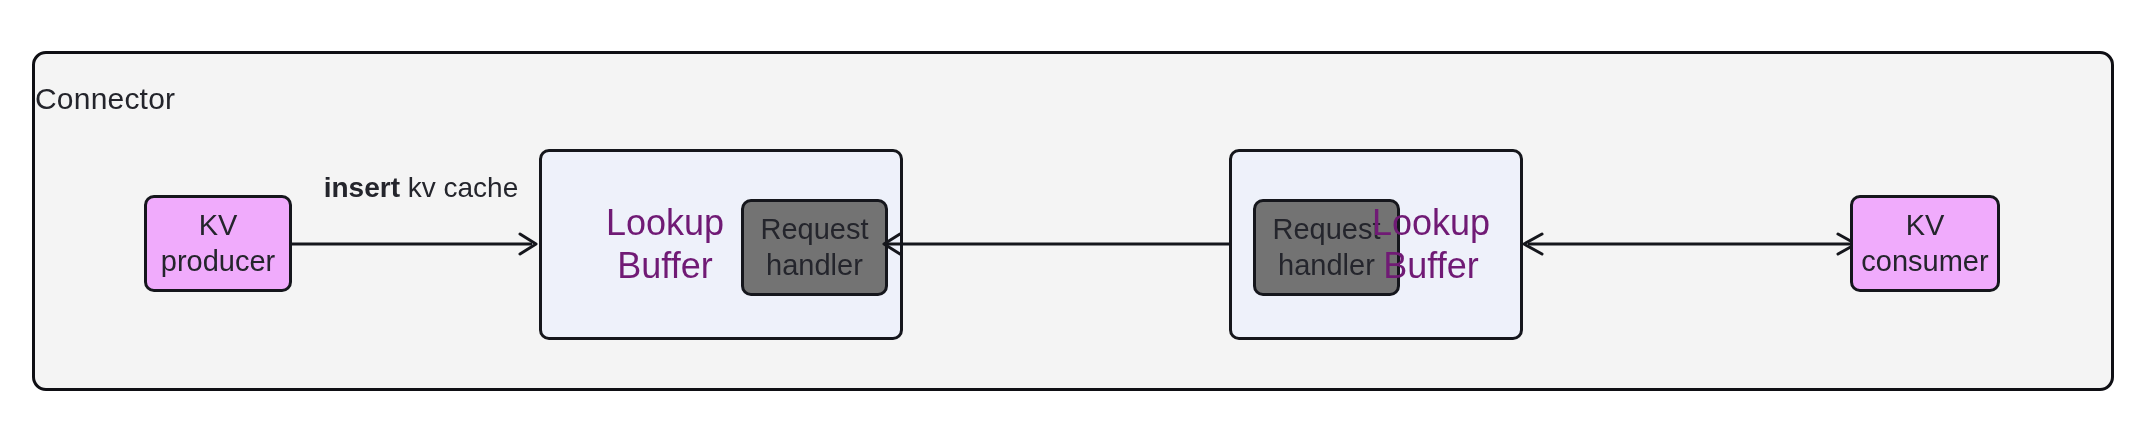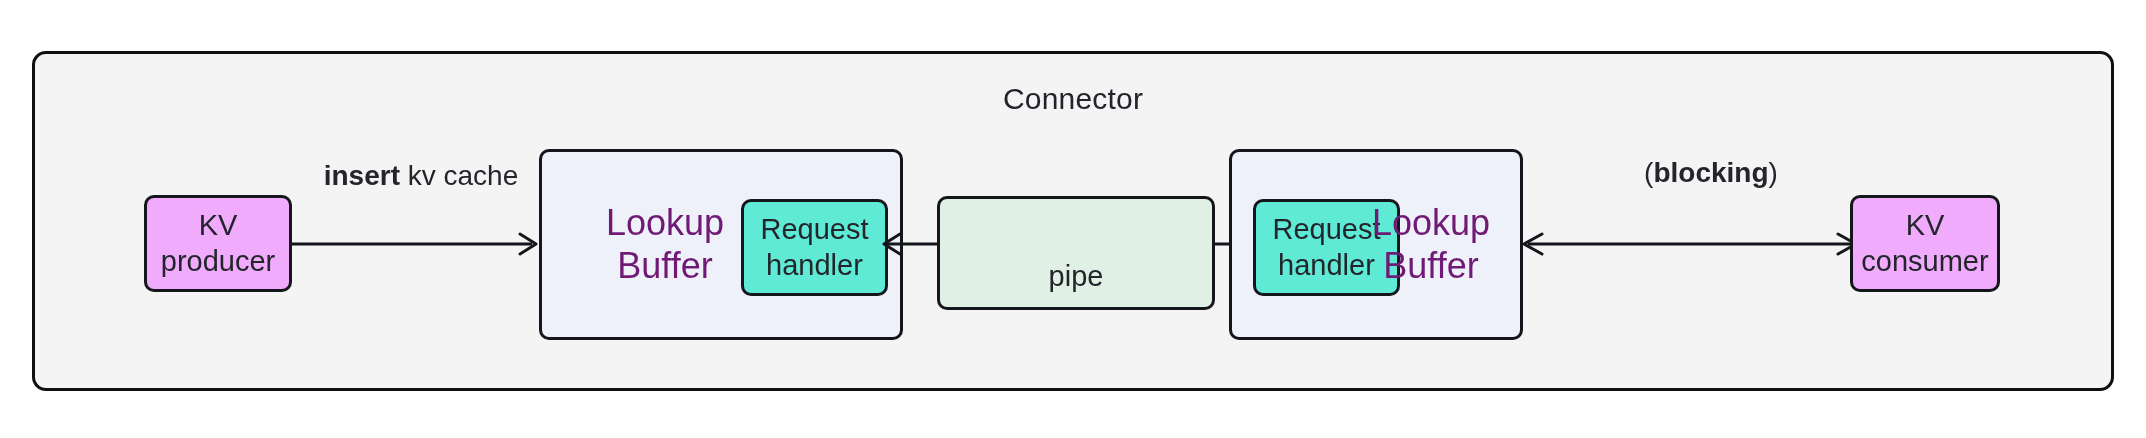--- a/index.html
+++ b/index.html
@@ -30,21 +30,20 @@
     box-sizing: border-box;
     background: #f4f4f4;
     border: 3px solid #0f0f14;
     border-radius: 14px;
   }
   .connector-title {
     position: absolute;
     left: 0;
     top: 28px;
     width: 100%;
-    text-align: center;
     font-size: 30px;
     color: #23242b;
     letter-spacing: 0.2px;
   }
 
   
   .node {
     position: absolute;
     box-sizing: border-box;
     background: #f0abfc;
@@ -99,21 +98,21 @@
     white-space: pre-line;
     width: 150px;
   }
   .lookup-buffer.left  .lb-text { left: 48px; }
   .lookup-buffer.right .lb-text { right: 14px; }
 
   
   .req-handler {
     position: absolute;
     box-sizing: border-box;
-    background: #5eead4;
+    background: #737373;
     border: 3px solid #15161c;
     border-radius: 10px;
     top: 47px;
     width: 147px;
     height: 97px;
     display: flex;
     align-items: center;
     justify-content: center;
     font-size: 29px;
     line-height: 1.22;
@@ -169,21 +168,21 @@
     position: absolute;
     text-align: center;
     font-size: 28px;
     line-height: 1.30;
     color: #24252c;
   }
   .edge-label .ln { display: block; white-space: pre; }
   .edge-label b { font-weight: 700; }
   .label-insert {
     left: 290px;
-    top: 158px;
+    top: 170px;
     width: 262px;
   }
   .label-drop {
     left: 1556px;
     top: 155px;
     width: 310px;
   }
 </style>
 </head>
 <body>
@@ -213,38 +212,34 @@
     <div class="req-handler">Request
 handler</div>
   </div>
 
   <svg class="arrow-svg" style="left:880px; top:228px;" width="390" height="32">
     <line class="arrow-line" x1="8" y1="16" x2="382" y2="16"></line>
     <polyline class="arrow-head" points="20,6 4,16 20,26"></polyline>
     <polyline class="arrow-head" points="370,6 386,16 370,26"></polyline>
   </svg>
 
-  <div class="pipe-box">
-    <div class="pipe-label">pipe</div>
-  </div>
 
   <div class="lookup-buffer right">
     <div class="req-handler">Request
 handler</div>
     <div class="lb-text">Lookup
 Buffer</div>
   </div>
 
   <svg class="arrow-svg" style="left:1520px; top:228px;" width="340" height="32">
     <line class="arrow-line" x1="8" y1="16" x2="332" y2="16"></line>
     <polyline class="arrow-head" points="22,6 4,16 22,26"></polyline>
     <polyline class="arrow-head" points="318,6 336,16 318,26"></polyline>
   </svg>
   <div class="edge-label label-drop">
-    <span class="ln"><span>(</span><b>blocking</b><span>)</span></span>
   </div>
 
   <div class="node kv-consumer">
     <span class="node-label">KV
 consumer</span>
   </div>
 
 </div>
 
 </body></html>

